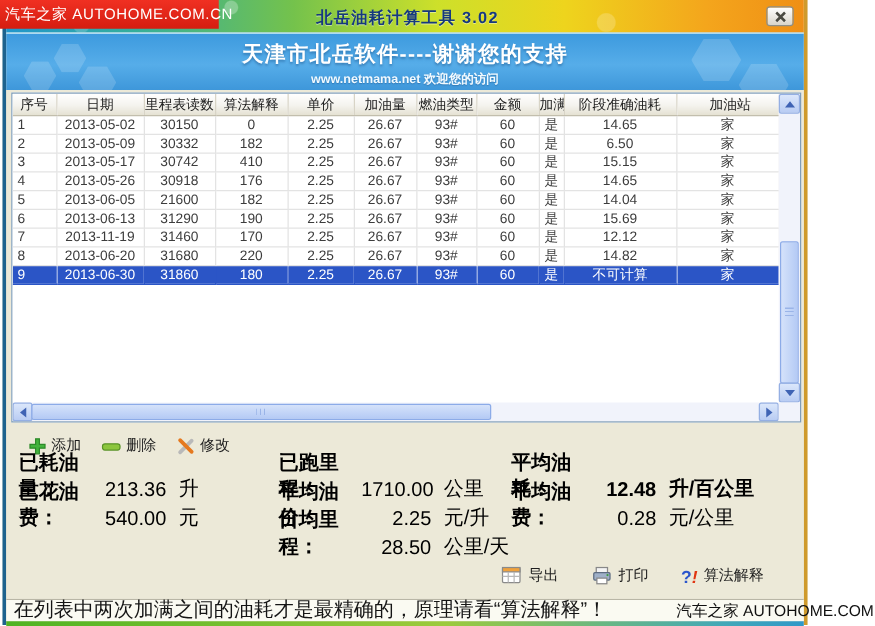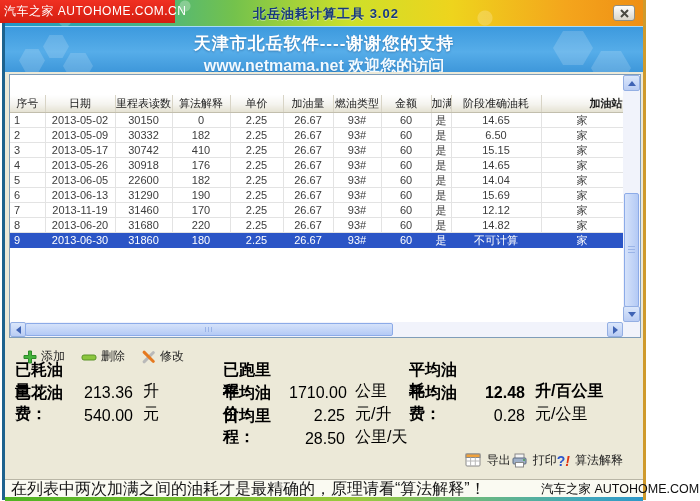--- a/index.html
+++ b/index.html
@@ -28,36 +28,36 @@
     border-radius:3px; display:flex; align-items:center; justify-content:center; cursor:pointer; }
 
   
   .banner { position:relative; height:46px; overflow:hidden; text-align:center;
     border-top:1px solid #a8dcf8;
     background:linear-gradient(180deg,#3d9ade 0%,#56ade9 55%,#3e97da 100%); }
   .banner .hex { position:absolute; background:rgba(255,255,255,.16);
     clip-path:polygon(25% 0,75% 0,100% 50%,75% 100%,25% 100%,0 50%); }
   .banner-line1 { margin-top:5px; font-size:17px; font-weight:bold; color:#ffffff;
     letter-spacing:1px; text-shadow:0 1px 2px rgba(0,40,90,.35); }
-  .banner-line2 { margin-top:1px; font-size:16px; font-weight:bold; color:#f2faff;
+  .banner-line2 { margin-top:1px; font-size:10px; font-weight:bold; color:#f2faff;
     text-shadow:0 1px 1px rgba(0,40,90,.3); }
 
   
   .table-wrap { height:268px; padding:2px 0 0 4px; background:#ece9d8; }
   .listview { position:relative; width:632px; height:264px; border:1px solid #7f9db9;
               background:#fff; overflow:hidden; }
-  .grid-area { position:absolute; left:0; top:0; right:17px; bottom:15px; overflow:hidden; background:#fff;margin-top:20px; }
+  .grid-area { position:absolute; left:0; top:0; right:17px; bottom:15px; overflow:hidden; background:#fff; }
   table.grid { border-collapse:collapse; table-layout:fixed; width:613px; }
   .c1{width:35px}.c2{width:70px}.c3{width:57px}.c4{width:58px}.c5{width:53px}
   .c6{width:50px}.c7{width:48px}.c8{width:50px}.c9{width:20px}.c10{width:90px}.c11{width:82px}
   table.grid th { height:17px; font-size:11px; font-weight:normal; color:#1c1c1c;
     background:linear-gradient(180deg,#ffffff 0%,#f4f3ee 55%,#e5e2d3 100%);
     border-right:1px solid #d8d4c6; border-bottom:1px solid #c2bead;
     text-align:center; overflow:hidden; white-space:nowrap; }
-  table.grid th:last-child { text-align:right; padding-left:4px;font-weight:bold; }
+  table.grid th:last-child { text-align:center; padding-left:4px; }
   table.grid td { height:14px; line-height:14px; font-size:11px; color:#3c3c3c;
     border-right:1px solid #e3e3e3; border-bottom:1px solid #e3e3e3;
     text-align:center; overflow:hidden; white-space:nowrap; }
   table.grid td:first-child { text-align:left; padding-left:4px; }
   tr.selected td { background:#2b55c6; color:#ffffff;
     border-right-color:#2b55c6; border-bottom-color:#2b55c6; }
 
   
   .vscroll { position:absolute; top:0; right:0; bottom:15px; width:17px; background:#f1f3fb; }
   .hscroll { position:absolute; left:0; right:17px; bottom:0; height:15px; background:#f1f3fb; }
@@ -91,21 +91,21 @@
   .sum-col1 { left:10px; } .sum-col2 { left:218px; } .sum-col3 { left:404px; }
   .sum-row { display:flex; align-items:flex-end; height:16px; margin-bottom:7px;
              font-size:16px; color:#000000; }
   .sum-row .lbl { font-weight:bold; }
   .sum-col1 .lbl { width:66px; } .sum-col2 .lbl { width:66px; } .sum-col3 .lbl { width:70px; }
   .sum-row .val { width:52px; text-align:right; }
   .sum-col2 .val { width:56px; } .sum-col3 .val { width:46px; }
   .sum-row .unit { margin-left:10px; }
   .sum-row.bold { font-weight:bold; }
 
-  .actions { position:absolute; right:20px; bottom:10px; display:flex; }
+  .actions { position:absolute; right:32px; bottom:10px; display:flex; gap:26px; }
   .action-btn { display:flex; align-items:center; gap:5px; font-size:12px; color:#1e1e1e; cursor:pointer; }
   .qmark { font-size:14px; font-weight:bold; color:#2a55cc; }
   .emark { font-size:14px; font-weight:bold; color:#e03512; font-style:italic; }
 
   
   .statusbar { height:18px; background:#fafaf2; border-top:1px solid #b9b6a6;
     font-size:16px; color:#151515; line-height:17px; padding-left:6px; white-space:nowrap; }
   .green-strip { height:5px; background:linear-gradient(90deg,#4fb322 0%,#9cca3c 55%,#42a8b8 90%,#2f98c8 100%); }
 
   
@@ -222,21 +222,21 @@
                   <td>26.67</td>
                   <td>93#</td>
                   <td>60</td>
                   <td>是</td>
                   <td>14.65</td>
                   <td>家</td>
                 </tr>
                 <tr>
                   <td>5</td>
                   <td>2013-06-05</td>
-                  <td>22600</td>
+                  <td>21600</td>
                   <td>182</td>
                   <td>2.25</td>
                   <td>26.67</td>
                   <td>93#</td>
                   <td>60</td>
                   <td>是</td>
                   <td>14.04</td>
                   <td>家</td>
                 </tr>
                 <tr>

